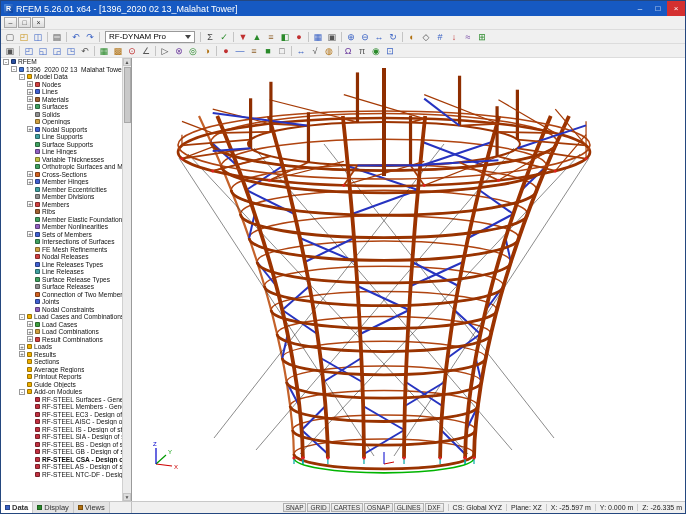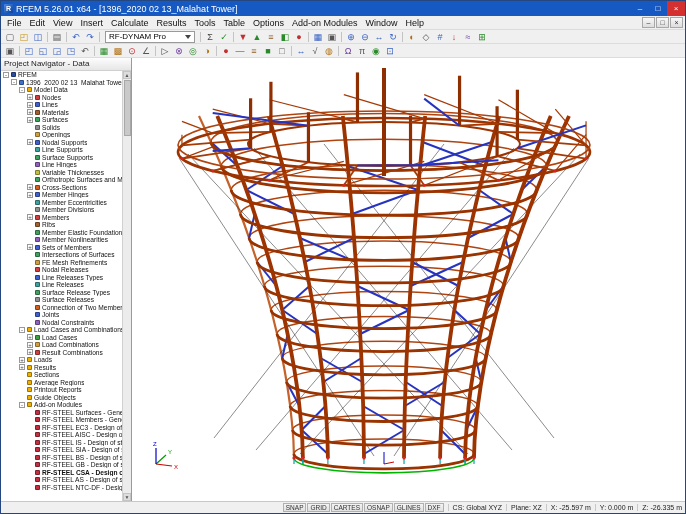--- a/index.html
+++ b/index.html
@@ -63,34 +63,20 @@
     <span class="app-ico">R</span>
     <span class="title-text">RFEM 5.26.01 x64 - [1396_2020 02 13_Malahat Tower]</span>
     <span class="win-btns">
       <span class="wbtn">–</span>
       <span class="wbtn">□</span>
       <span class="wbtn close">×</span>
     </span>
   </div>
 
   <div class="menubar">
-    <div id="menu-items">
-        <span class="menu-item">File</span>
-        <span class="menu-item">Edit</span>
-        <span class="menu-item">View</span>
-        <span class="menu-item">Insert</span>
-        <span class="menu-item">Calculate</span>
-        <span class="menu-item">Results</span>
-        <span class="menu-item">Tools</span>
-        <span class="menu-item">Table</span>
-        <span class="menu-item">Options</span>
-        <span class="menu-item">Add-on Modules</span>
-        <span class="menu-item">Window</span>
-        <span class="menu-item">Help</span>
-      </div>
     <div id="mdi-controls"><span class="mdi-btn">–</span><span class="mdi-btn">□</span><span class="mdi-btn">×</span></div>
   </div>
 
   <div class="toolbar">
     <div class="tb-group" id="tb1-left">
         <span class="tb-ico" style="color: rgb(85, 85, 85);">▢</span>
         <span class="tb-ico" style="color: rgb(199, 144, 16);">◰</span>
         <span class="tb-ico" style="color: rgb(58, 98, 196);">◫</span>
         <span class="tb-sep"></span>
         <span class="tb-ico" style="color: rgb(85, 85, 85);">▤</span>
@@ -163,21 +149,20 @@
         <span class="tb-sep"></span>
         <span class="tb-ico" style="color: rgb(112, 64, 160);">Ω</span>
         <span class="tb-ico" style="color: rgb(85, 85, 85);">π</span>
         <span class="tb-ico" style="color: rgb(42, 138, 42);">◉</span>
         <span class="tb-ico" style="color: rgb(58, 98, 196);">⊡</span>
       </div>
   </div>
 
   <div class="main">
     <div class="navigator">
-      <div class="nav-header">Project Navigator - Data</div>
       <div class="tree-wrap">
         <div class="tree" id="tree">
             <div class="tree-row" style="padding-left: 2px;">
               <span class="tree-exp box">-</span>
               <span class="tree-ico" style="background: rgb(42, 79, 160);"></span>
               <span class="tree-label">RFEM</span>
             </div>
             <div class="tree-row" style="padding-left: 10px;">
               <span class="tree-exp box">-</span>
               <span class="tree-ico" style="background: rgb(64, 112, 208);"></span>
@@ -636,20 +621,34 @@
           <line x1="24" y1="406" x2="34" y2="397" stroke="#009900" stroke-width="1.2"></line>
           <line x1="24" y1="406" x2="24" y2="390" stroke="#0000cc" stroke-width="1.2"></line>
           <text x="42" y="411" fill="#cc0000" font-size="6" font-family="Liberation Sans, sans-serif">X</text>
           <text x="36" y="396" fill="#009900" font-size="6" font-family="Liberation Sans, sans-serif">Y</text>
           <text x="21" y="388" fill="#0000cc" font-size="6" font-family="Liberation Sans, sans-serif">Z</text>
         </svg>
     </div>
   </div>
 
   <div class="bottomrow">
+    <div class="tabs" id="tabs">
+        <span class="tab active">
+          <span class="tab-ico" style="background: rgb(58, 98, 196);"></span>
+          <span>Data</span>
+        </span>
+        <span class="tab">
+          <span class="tab-ico" style="background: rgb(42, 138, 42);"></span>
+          <span>Display</span>
+        </span>
+        <span class="tab">
+          <span class="tab-ico" style="background: rgb(176, 112, 16);"></span>
+          <span>Views</span>
+        </span>
+      </div>
     <div class="right-status">
       <div class="toggles" id="toggles">
           <span class="toggle">SNAP</span>
           <span class="toggle">GRID</span>
           <span class="toggle">CARTES</span>
           <span class="toggle">OSNAP</span>
           <span class="toggle">GLINES</span>
           <span class="toggle">DXF</span>
         </div>
       <span class="sb-field">CS: Global XYZ</span>

